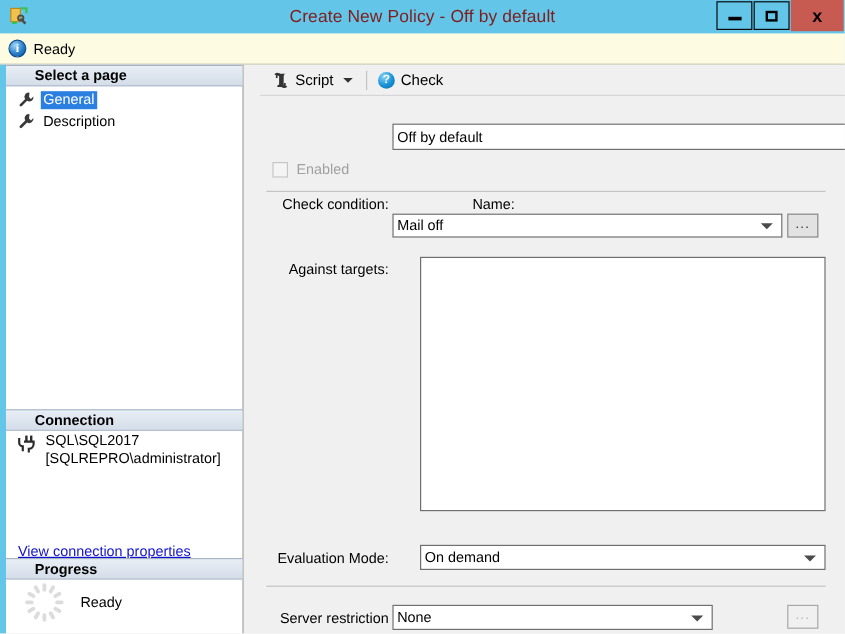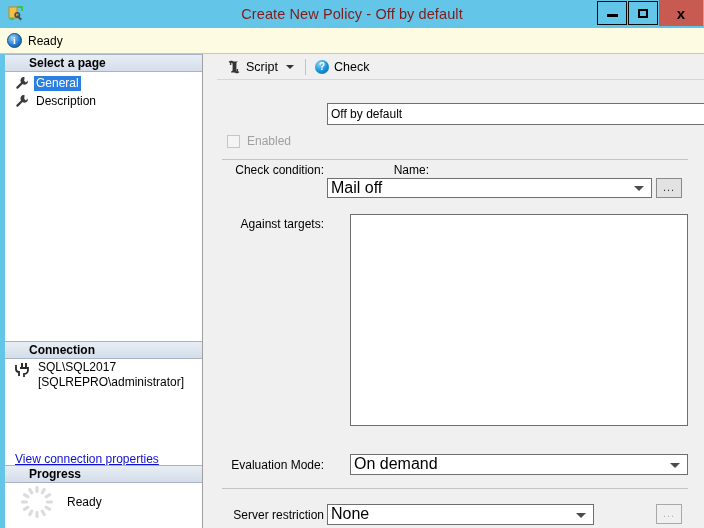--- a/index.html
+++ b/index.html
@@ -325,21 +325,21 @@
     color: #000;
     overflow: hidden;
     white-space: nowrap;
   }
 
   .combo {
     position: absolute;
     background: #ffffff;
     border: 1px solid #6f6f6f;
     box-sizing: border-box;
-    font-size: 16px;
+    font-size: 12px;
     line-height: 18px;
     padding-left: 3px;
     color: #000;
     overflow: hidden;
     white-space: nowrap;
   }
   .combo .caret {
     position: absolute;
     right: 7px;
     top: 50%;

